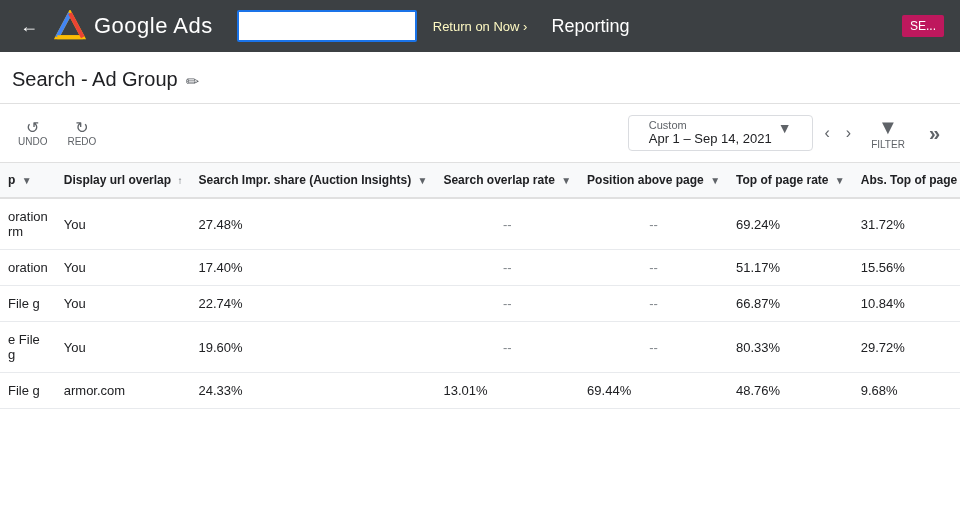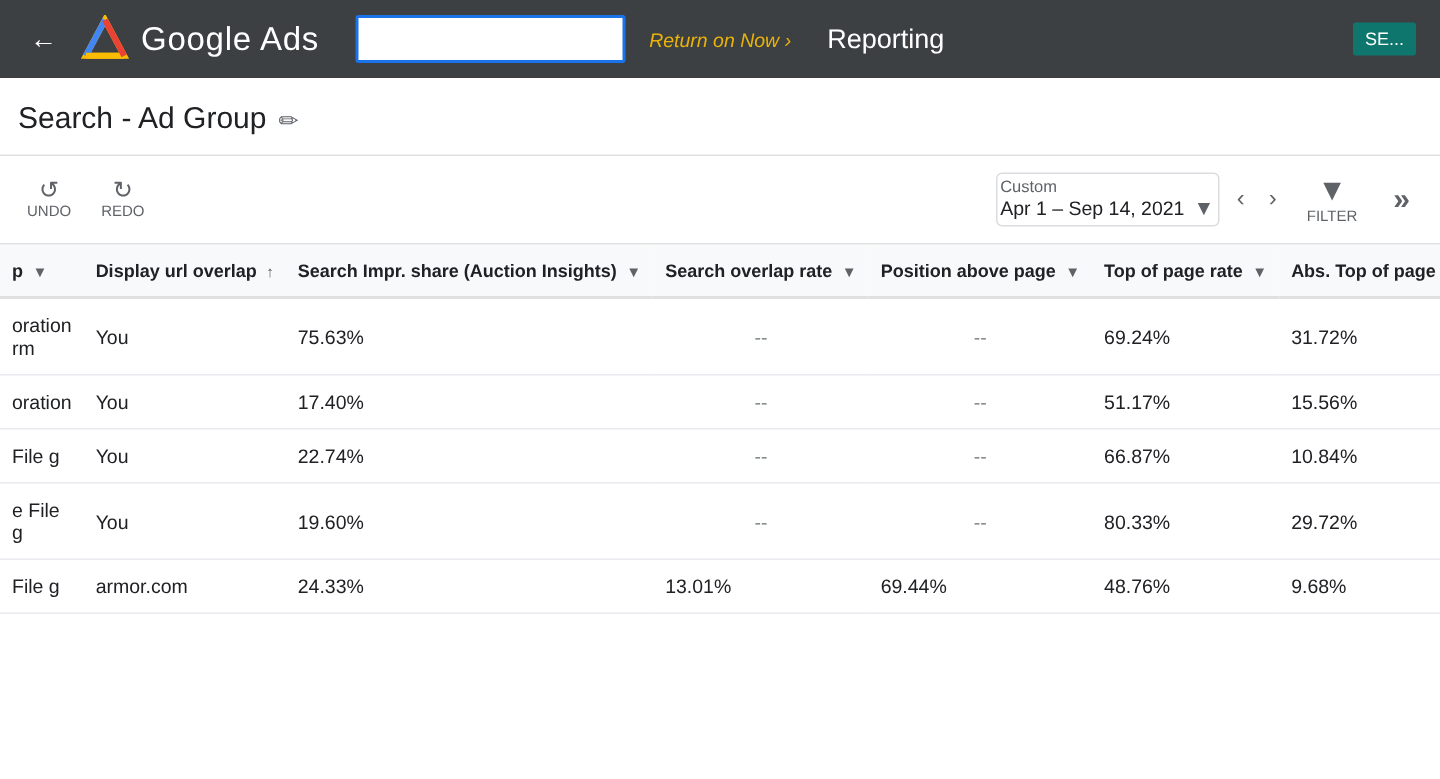--- a/index.html
+++ b/index.html
@@ -105,24 +105,24 @@
       font-size: 16px;
       line-height: 1;
     }
     .toolbar-btn:disabled {
       opacity: 0.4;
       cursor: default;
     }
     .toolbar-spacer { flex: 1; }
     .date-selector {
       display: flex;
-      align-items: flex-end;
+      align-items: flex-start;
       border: 1px solid #dadce0;
       border-radius: 4px;
-      padding: 4px 2px;
+      padding: 4px 20px;
       gap: 6px;
       cursor: pointer;
       background: #fff;
     }
     .date-label-custom {
       font-size: 11px;
       color: #5f6368;
       line-height: 1;
     }
     .date-label-range {
@@ -232,27 +232,27 @@
       <line x1="4" y1="34" x2="36" y2="34" stroke="#fbbc04" stroke-width="5"></line>
 
       <line x1="20" y1="4" x2="36" y2="34" stroke="#ea4335" stroke-width="5"></line>
     </svg>
     <span class="header-title">Google Ads</span>
   </div>
 
   <div class="header-search-box">
     <input type="text" placeholder="" style="">
   </div>
-  <button style="background:none;border:none;color:#eab308;font-size:13px;cursor:pointer;margin-left:4px;font-style:italic;">
+  <button style="background:none;border:none;color:#fef9c3;font-size:13px;cursor:pointer;margin-left:4px;">
     <span>Return on Now</span>
     <span>›</span>
   </button>
 
   <span class="header-reporting">Reporting</span>
-  <div style="margin-left:auto;color:#fff;font-size:12px;background:#0f766e;padding:4px 8px;border-radius:2px;">SE...</div>
+  <div style="margin-left:auto;color:#fff;font-size:12px;background:#be185d;padding:4px 8px;border-radius:2px;">SE...</div>
 </div>
 
 <div class="page-title-bar">
   <span class="page-title">Search - Ad Group</span>
   <span class="edit-icon">✏</span>
 </div>
 
 <div class="toolbar">
   <button class="toolbar-btn">
     <span class="icon-arrow">↺</span>
@@ -314,21 +314,21 @@
           <span>Abs. Top of page rate</span>
           
         </th>
 
       </tr>
     </thead>
     <tbody id="table-body">
     <tr>
           <td>oration rm</td>
           <td>You</td>
-          <td>75.63%</td>
+          <td>27.48%</td>
           <td class=" val-dash">--</td>
           <td class=" val-dash">--</td>
           <td>69.24%</td>
           <td>31.72%</td>
         </tr>
         <tr>
           <td>oration</td>
           <td>You</td>
           <td>17.40%</td>
           <td class=" val-dash">--</td>

